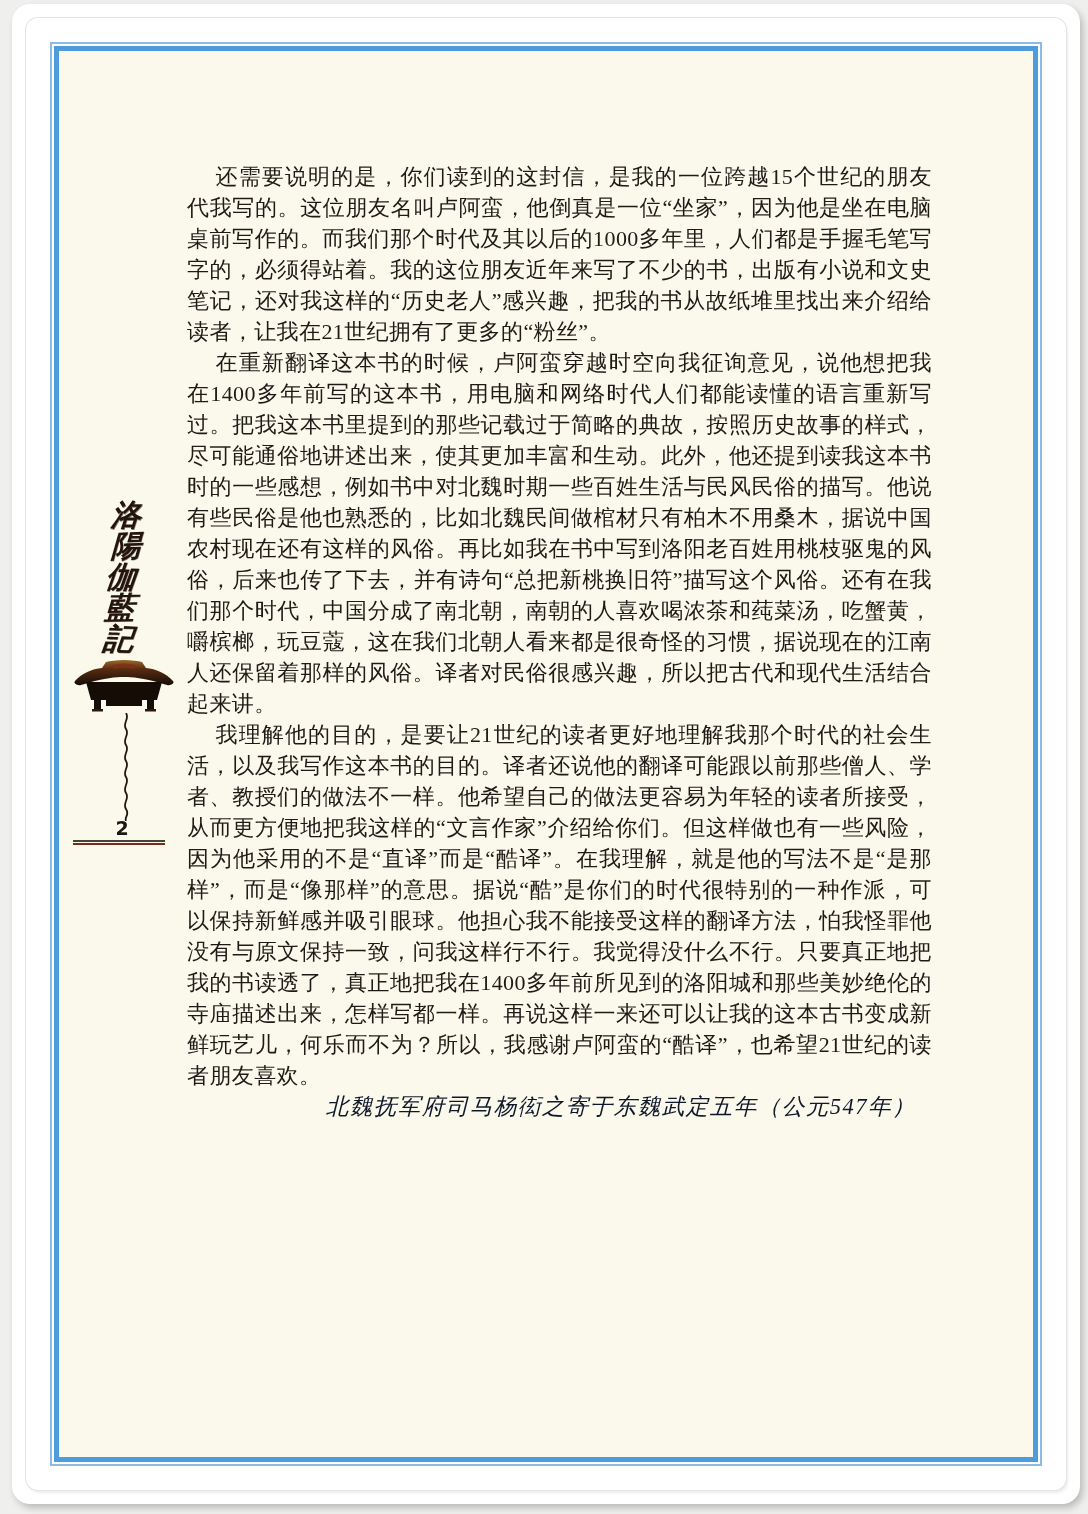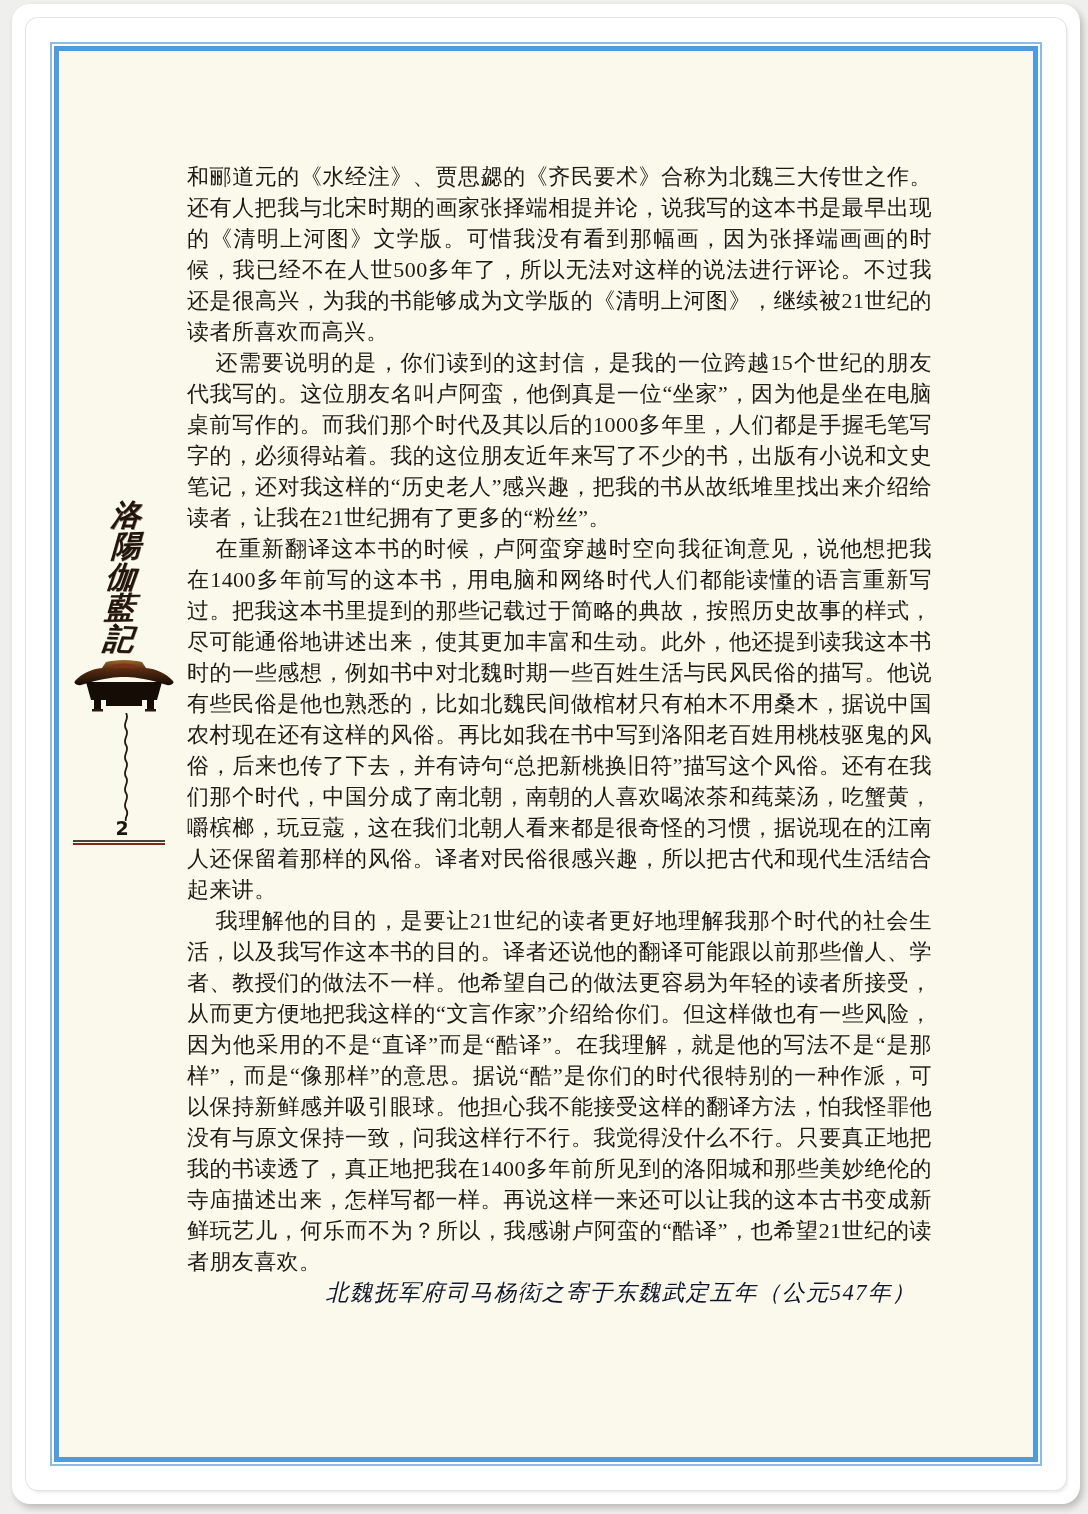--- a/index.html
+++ b/index.html
@@ -118,21 +118,20 @@
 
             <div class="page-num">2</div>
 
             <div class="double-rule">
               <div class="rule-top"></div>
               <div class="rule-bottom"></div>
             </div>
           </aside>
 
           <main class="letter">
-            <p>和郦道元的《水经注》、贾思勰的《齐民要术》合称为北魏三大传世之作。还有人把我与北宋时期的画家张择端相提并论，说我写的这本书是最早出现的《清明上河图》文学版。可惜我没有看到那幅画，因为张择端画画的时候，我已经不在人世500多年了，所以无法对这样的说法进行评论。不过我还是很高兴，为我的书能够成为文学版的《清明上河图》，继续被21世纪的读者所喜欢而高兴。</p>
             <p class="indent">还需要说明的是，你们读到的这封信，是我的一位跨越15个世纪的朋友代我写的。这位朋友名叫卢阿蛮，他倒真是一位“坐家”，因为他是坐在电脑桌前写作的。而我们那个时代及其以后的1000多年里，人们都是手握毛笔写字的，必须得站着。我的这位朋友近年来写了不少的书，出版有小说和文史笔记，还对我这样的“历史老人”感兴趣，把我的书从故纸堆里找出来介绍给读者，让我在21世纪拥有了更多的“粉丝”。</p>
             <p class="indent">在重新翻译这本书的时候，卢阿蛮穿越时空向我征询意见，说他想把我在1400多年前写的这本书，用电脑和网络时代人们都能读懂的语言重新写过。把我这本书里提到的那些记载过于简略的典故，按照历史故事的样式，尽可能通俗地讲述出来，使其更加丰富和生动。此外，他还提到读我这本书时的一些感想，例如书中对北魏时期一些百姓生活与民风民俗的描写。他说有些民俗是他也熟悉的，比如北魏民间做棺材只有柏木不用桑木，据说中国农村现在还有这样的风俗。再比如我在书中写到洛阳老百姓用桃枝驱鬼的风俗，后来也传了下去，并有诗句“总把新桃换旧符”描写这个风俗。还有在我们那个时代，中国分成了南北朝，南朝的人喜欢喝浓茶和莼菜汤，吃蟹黄，嚼槟榔，玩豆蔻，这在我们北朝人看来都是很奇怪的习惯，据说现在的江南人还保留着那样的风俗。译者对民俗很感兴趣，所以把古代和现代生活结合起来讲。</p>
             <p class="indent">我理解他的目的，是要让21世纪的读者更好地理解我那个时代的社会生活，以及我写作这本书的目的。译者还说他的翻译可能跟以前那些僧人、学者、教授们的做法不一样。他希望自己的做法更容易为年轻的读者所接受，从而更方便地把我这样的“文言作家”介绍给你们。但这样做也有一些风险，因为他采用的不是“直译”而是“酷译”。在我理解，就是他的写法不是“是那样”，而是“像那样”的意思。据说“酷”是你们的时代很特别的一种作派，可以保持新鲜感并吸引眼球。他担心我不能接受这样的翻译方法，怕我怪罪他没有与原文保持一致，问我这样行不行。我觉得没什么不行。只要真正地把我的书读透了，真正地把我在1400多年前所见到的洛阳城和那些美妙绝伦的寺庙描述出来，怎样写都一样。再说这样一来还可以让我的这本古书变成新鲜玩艺儿，何乐而不为？所以，我感谢卢阿蛮的“酷译”，也希望21世纪的读者朋友喜欢。</p>
             <p class="signature">北魏抚军府司马杨衒之寄于东魏武定五年（公元547年）</p>
           </main>
 
         </div>
       </div>
     </div>
   </div>

